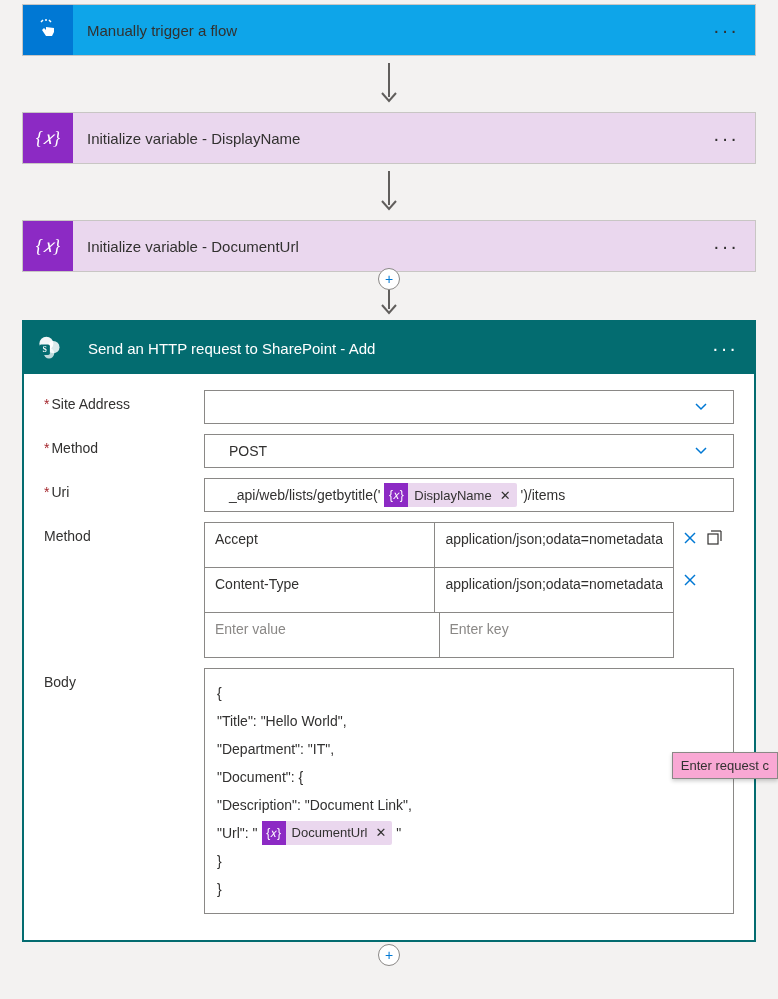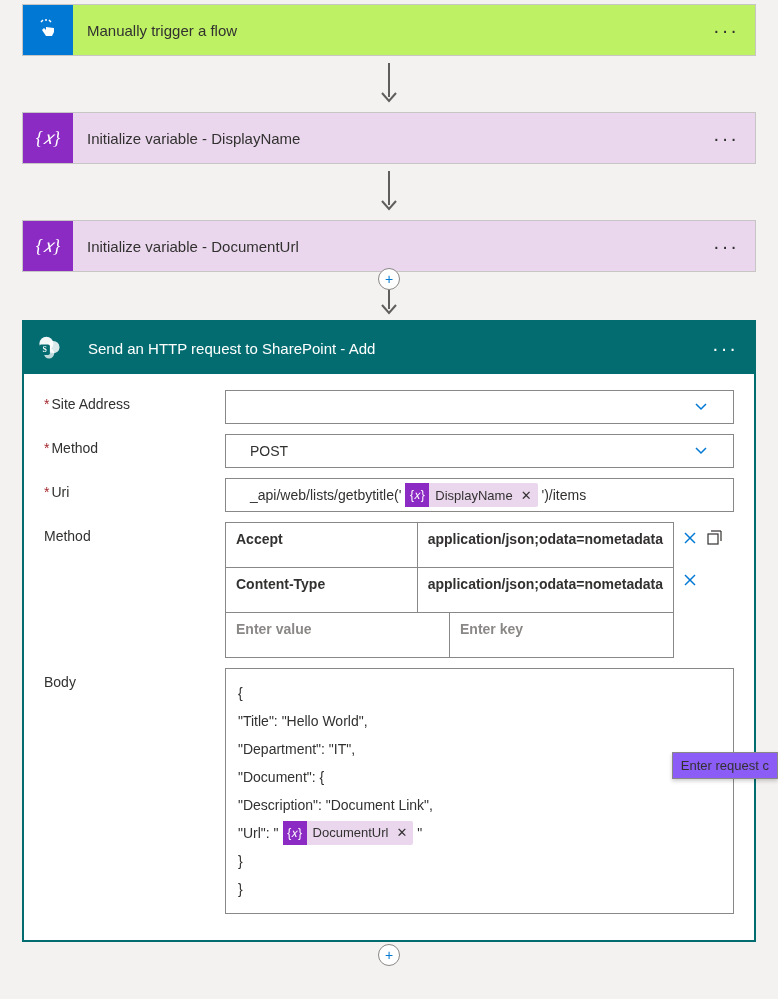--- a/index.html
+++ b/index.html
@@ -15,21 +15,21 @@
   .flow-col { display: flex; flex-direction: column; align-items: center; }
 
   .card {
     width: 734px;
     border: 1px solid #c8c6c4;
     background: #fff;
     display: flex;
     align-items: center;
     position: relative;
   }
-  .card.trigger { background: #bef264; }
+  .card.trigger { background: #0ea5e9; }
   .card.var { background: #ead7ee; }
   .card-icon {
     width: 50px; height: 50px;
     display:flex; align-items:center; justify-content:center;
     flex: none;
   }
   .card-icon.blue { background:#0078d4; }
   .card-icon.purple { background:#8C2AC4; }
   .card-icon svg, .card-icon .sp-ico { color:#fff; }
   .card-title { padding-left:14px; font-size:15px; }
@@ -59,21 +59,21 @@
     background:#036c70; height:52px; display:flex; align-items:center;
     position:relative; color:#fff;
   }
   .big-header .hdr-ico {
     width:50px; height:50px; display:flex; align-items:center; justify-content:center;
   }
   .big-header .card-title { color:#fff; }
   .big-header .card-menu { color:#fff; }
 
   .big-body { padding: 16px 20px 16px 20px; }
-  .row { display:flex; align-items:flex-start; margin-bottom:10px;gap:21px; }
+  .row { display:flex; align-items:flex-start; margin-bottom:10px; }
   .row.top { align-items:flex-start; }
   .lbl { width:160px; padding-top:6px; font-size:14px; }
   .req::before { content:"*"; color:#a4262c; margin-right:2px; }
   .field {
     flex:1; border:1px solid #8a8886; min-height:34px;
     display:flex; align-items:center; padding:0 24px; background:#fff;
     position:relative;
   }
   .field.select { justify-content:space-between; cursor:pointer; }
   .caret { color:#0078d4; }
@@ -93,40 +93,40 @@
   .token .tk-ico {
     width:24px; height:24px; background:#8C2AC4; color:#fff;
     display:flex; align-items:center; justify-content:center; font-size:12px;
     margin-right:6px;
   }
   .token .tk-x { margin-left:8px; cursor:pointer; font-size:13px; color:#323130; }
 
   
   .hdrs-wrap { flex:1; display:flex; gap:8px; align-items:flex-start; }
   .hdrs-table { flex:1; border:1px solid #8a8886; }
-  .hdrs-table .hr { display:flex; border-bottom:1px solid #8a8886;font-weight:bold; }
+  .hdrs-table .hr { display:flex; border-bottom:1px solid #8a8886; }
   .hdrs-table .hr:last-child { border-bottom:none; }
   .hdrs-table .cell {
     flex:1; padding:8px 10px; font-size:14px; min-height:44px;
   }
   .hdrs-table .cell:first-child { border-right:1px solid #8a8886; }
   .hdrs-side { display:flex; flex-direction:column; gap:26px; padding-top:8px; width:52px; }
   .hdrs-side-row { display:flex; gap:8px; align-items:center; }
   .ico-btn { cursor:pointer; color:#0078d4; display:flex; }
 
   
   .body-field {
     flex:1; border:1px solid #8a8886; padding:10px 12px;
     font-size:14px; line-height:2.0;
   }
   .body-field .bl { display:flex; align-items:center; flex-wrap:wrap; gap:4px; }
 
   .tooltip {
     position:absolute; right:0; top:752px;
-    background:#8b5cf6; border:1px solid #8a8886; padding:5px 8px;
+    background:#f9a8d4; border:1px solid #8a8886; padding:5px 8px;
     font-size:13px; box-shadow:0 2px 4px rgba(0,0,0,.2);
   }
 
   .ph { color:#8a8886; }
 </style>
 </head>
 <body>
 
 <div class="flow-col">
 

